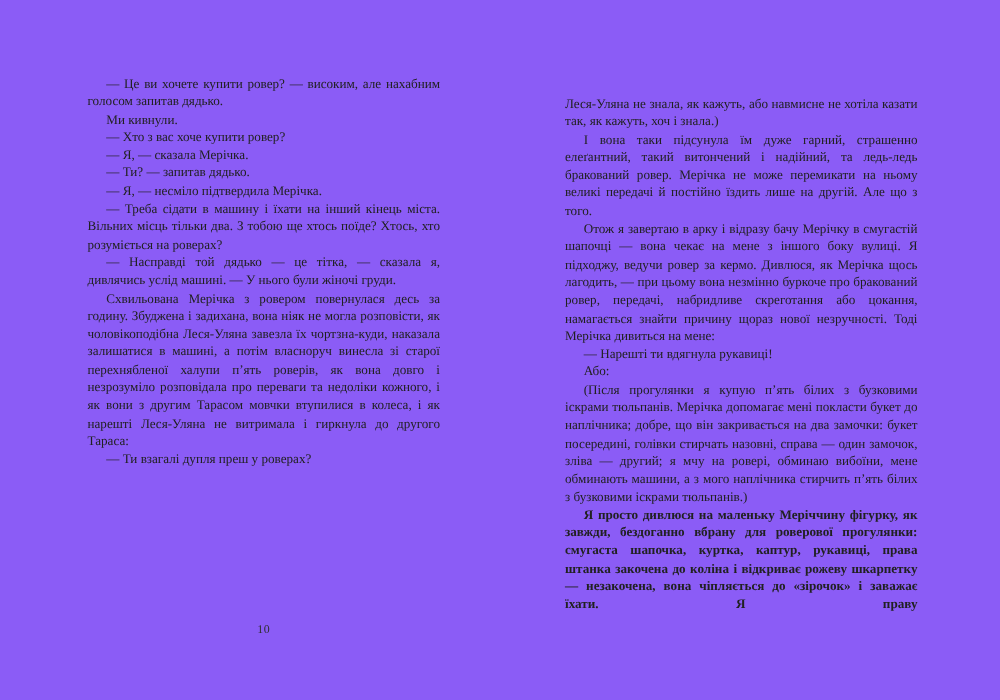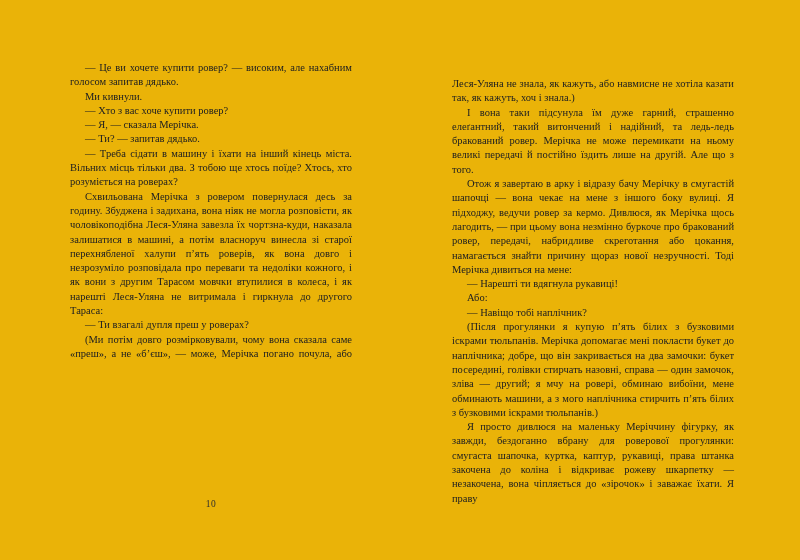--- a/index.html
+++ b/index.html
@@ -7,21 +7,21 @@
     width: 800px;
     height: 560px;
     background: #ffffff;
     overflow: hidden;
     font-family: "Liberation Serif", "DejaVu Serif", serif;
   }
   .spread {
     position: relative;
     width: 800px;
     height: 560px;
-    background: #eab308;
+    background: #8b5cf6;
   }
   .page {
     position: absolute;
     top: 0;
     width: 282px;
     height: 560px;
   }
   .page.left  { left: 70px; }
   .page.right { left: 452px; }
   .page-text {
@@ -34,21 +34,21 @@
     line-height: 14.3px;
     letter-spacing: 0;
   }
   .para {
     margin: 0;
     text-align: justify;
     text-indent: 15px;
     word-spacing: normal;
   }
   .para.noindent { text-indent: 0; margin-top: 16px; }
-  .para.fill { text-align-last: justify; }
+  .para.fill { text-align-last: justify; font-weight: bold; }
   .page-number {
     position: absolute;
     top: 499px;
     left: 0;
     width: 282px;
     text-align: center;
     font-size: 9.5px;
     color: #2e2e2e;
     letter-spacing: 0.5px;
   }
@@ -58,34 +58,34 @@
 
 <div class="spread">
 
   <section class="page left">
     <div class="page-text">
         <p class="para">— Це ви хочете купити ровер? — високим, але нахабним голосом запитав дядько.</p>
         <p class="para">Ми кивнули.</p>
         <p class="para">— Хто з вас хоче купити ровер?</p>
         <p class="para">— Я, — сказала Мерічка.</p>
         <p class="para">— Ти? — запитав дядько.</p>
+        <p class="para">— Я, — несміло підтвердила Мерічка.</p>
         <p class="para">— Треба сідати в машину і їхати на інший кінець міста. Вільних місць тільки два. З тобою ще хтось поїде? Хтось, хто розуміється на роверах?</p>
+        <p class="para">— Насправді той дядько — це тітка, — сказала я, дивлячись услід машині. — У нього були жіночі груди.</p>
         <p class="para">Схвильована Мерічка з ровером повернулася десь за годину. Збуджена і задихана, вона ніяк не могла розповісти, як чоловікоподібна Леся-Уляна завезла їх чортзна-куди, наказала залишатися в машині, а потім власноруч винесла зі старої перехнябленої халупи п’ять роверів, як вона довго і незрозуміло розповідала про переваги та недоліки кожного, і як вони з другим Тарасом мовчки втупилися в колеса, і як нарешті Леся-Уляна не витримала і гиркнула до другого Тараса:</p>
         <p class="para">— Ти взагалі дупля преш у роверах?</p>
-        <p class="para fill">(Ми потім довго розмірковували, чому вона сказала саме «преш», а не «б’єш», — може, Мерічка погано почула, або</p>
       </div>
     <div class="page-number">10</div>
   </section>
 
   <section class="page right">
     <div class="page-text">
         <p class="para noindent">Леся-Уляна не знала, як кажуть, або навмисне не хотіла казати так, як кажуть, хоч і знала.)</p>
         <p class="para">І вона таки підсунула їм дуже гарний, страшенно елеґантний, такий витончений і надійний, та ледь-ледь бракований ровер. Мерічка не може перемикати на ньому великі передачі й постійно їздить лише на другій. Але що з того.</p>
         <p class="para">Отож я завертаю в арку і відразу бачу Мерічку в смугастій шапочці — вона чекає на мене з іншого боку вулиці. Я підходжу, ведучи ровер за кермо. Дивлюся, як Мерічка щось лагодить, — при цьому вона незмінно буркоче про бракований ровер, передачі, набридливе скреготання або цокання, намагається знайти причину щораз нової незручності. Тоді Мерічка дивиться на мене:</p>
         <p class="para">— Нарешті ти вдягнула рукавиці!</p>
         <p class="para">Або:</p>
-        <p class="para">— Навіщо тобі наплічник?</p>
         <p class="para">(Після прогулянки я купую п’ять білих з бузковими іскрами тюльпанів. Мерічка допомагає мені покласти букет до наплічника; добре, що він закривається на два замочки: букет посередині, голівки стирчать назовні, справа — один замочок, зліва — другий; я мчу на ровері, обминаю вибоїни, мене обминають машини, а з мого наплічника стирчить п’ять білих з бузковими іскрами тюльпанів.)</p>
         <p class="para fill">Я просто дивлюся на маленьку Меріччину фігурку, як завжди, бездоганно вбрану для роверової прогулянки: смугаста шапочка, куртка, каптур, рукавиці, права штанка закочена до коліна і відкриває рожеву шкарпетку — незакочена, вона чіпляється до «зірочок» і заважає їхати. Я праву</p>
       </div>
   </section>
 
 </div>
 
 </body></html>

